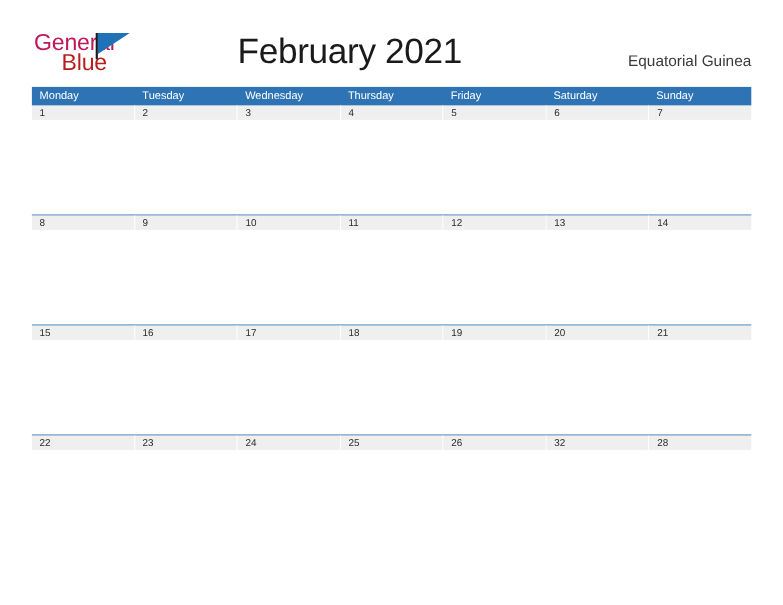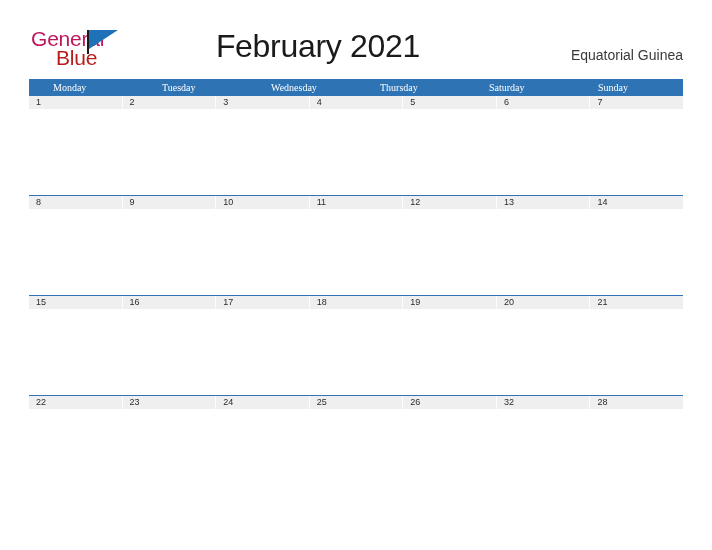--- a/index.html
+++ b/index.html
@@ -105,23 +105,23 @@
     display: flex;
     width: 100%;
     height: 17px;
     background: #2e74b5;
   }
   .weekday-cell {
     flex: 1 1 0;
     color: #ffffff;
     font-size: 10px;
     line-height: 17px;
-    padding-left: 24px;
+    padding-left: 7px;
     box-sizing: border-box;
-    font-family: Liberation Serif, serif;
+    font-family: Liberation Sans, sans-serif;
     white-space: nowrap;
     overflow: hidden;
   }
 
   .week-row {
     width: 100%;
   }
   .week-row + .week-row {
     border-top: 1px solid #2e74b5;
   }
@@ -181,20 +181,21 @@
 
 </div>
 
 <div class="calendar">
 
   <div class="weekday-header">
     <div class="weekday-cell">Monday</div>
     <div class="weekday-cell">Tuesday</div>
     <div class="weekday-cell">Wednesday</div>
     <div class="weekday-cell">Thursday</div>
+    <div class="weekday-cell">Friday</div>
     <div class="weekday-cell">Saturday</div>
     <div class="weekday-cell">Sunday</div>
   </div>
 
   <div class="week-row">
     <div class="daynum-strip">
       <div class="daynum-cell">1</div>
       <div class="daynum-cell">2</div>
       <div class="daynum-cell">3</div>
       <div class="daynum-cell">4</div>

